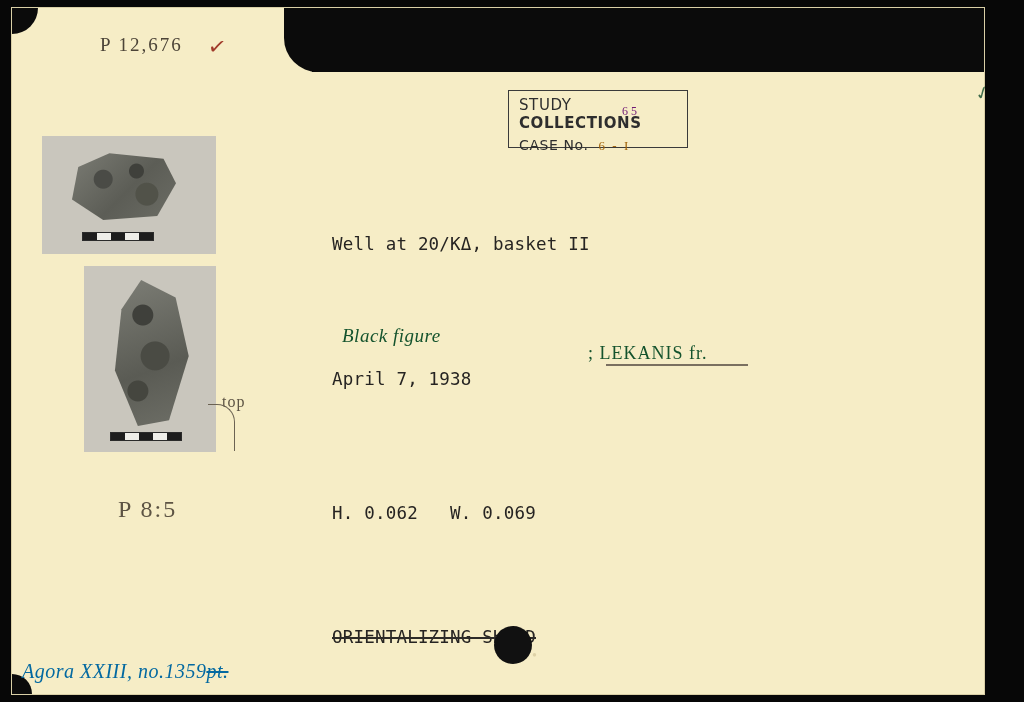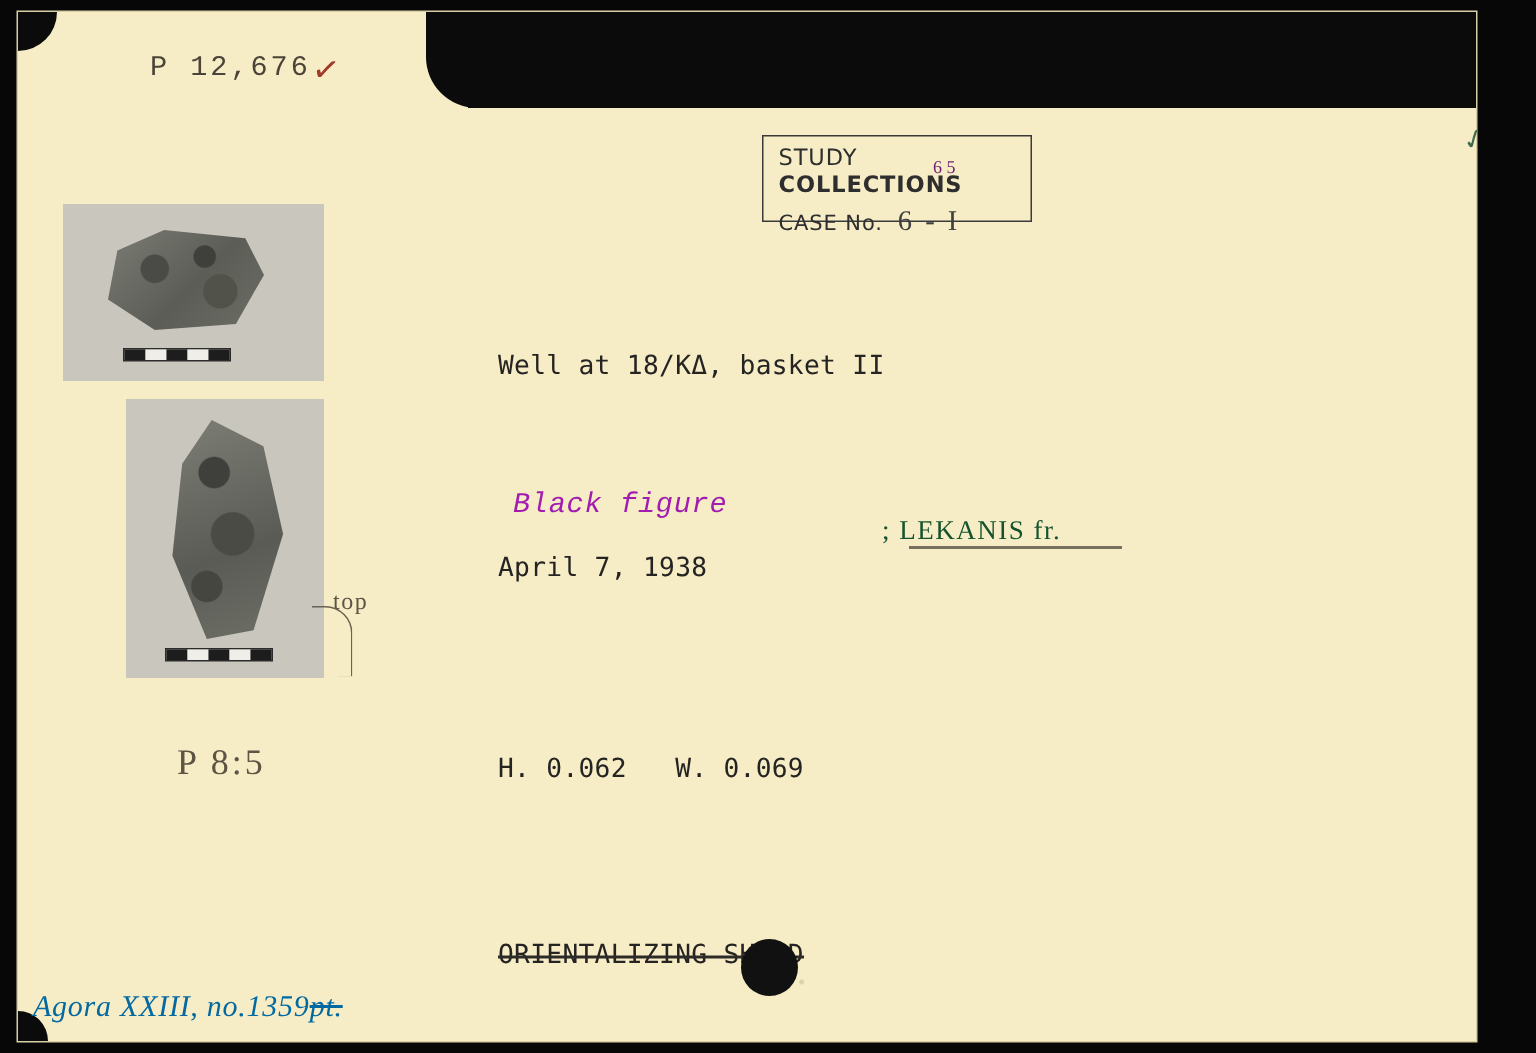--- a/index.html
+++ b/index.html
@@ -70,21 +70,21 @@
     width: 20px; height: 20px;
     background: #0b0b0b;
     border-top-right-radius: 20px;
   }
 
   
   .accession {
     position: absolute;
     left: 88px;
     top: 26px;
-    font-family: Liberation Mono, monospace;
+    font-family: Liberation Serif, serif;
     font-size: 19px;
     letter-spacing: 2px;
     color: #4c4438;
     text-align: right;
   }
   .accession-check {
     position: absolute;
     left: 196px;
     top: 26px;
     font-family: "Liberation Serif", serif;
@@ -119,22 +119,22 @@
     font-size: 14px;
     letter-spacing: 0.6px;
     color: #2e2e2e;
     display: flex;
     align-items: baseline;
     gap: 10px;
     text-align: right;
   }
   .stamp-case-value {
     font-family: "Liberation Serif", serif;
-    font-size: 19px;
-    color: #404040;
+    font-size: 13px;
+    color: #a16207;
     letter-spacing: 2px;
   }
 
   
   .right-pencil {
     position: absolute;
     left: 610px;
     top: 96px;
     font-family: "Liberation Serif", serif;
     font-size: 12px;
@@ -276,24 +276,24 @@
     left: 0;
     right: 0;
     top: 11px;
     height: 2px;
     background: #2d2b28;
   }
   .pencil-over {
     position: absolute;
     left: 330px;
     top: 317px;
-    font-family: Liberation Mono, monospace;
+    font-family: Liberation Serif, serif;
     font-style: italic;
     font-size: 19px;
-    color: #a21caf;
+    color: #14532d;
     letter-spacing: 0.5px;
   }
   .pencil-right {
     position: absolute;
     left: 576px;
     top: 335px;
     font-family: Liberation Serif, serif;
     font-size: 18px;
     color: #14532d;
     letter-spacing: 1px;
@@ -398,21 +398,21 @@
       </div>
     </div>
 
     <div class="pencil top-label">
       <span>top</span>
     </div>
     <div class="arrow-curve"></div>
     <div class="pencil p815">P 8:5</div>
 
     <div class="typed">
-      <span class="blk">Well at 18/KΔ, basket II</span>
+      <span class="blk">Well at 20/KΔ, basket II</span>
       <div class="gap"></div>
       <span class="blk">April 7, 1938</span>
       <div class="gap"></div>
       <span class="blk">H. 0.062   W. 0.069</span>
       <div class="small-gap"></div>
       <span class="blk"><span class="strike-line">ORIENTALIZING SHERD</span></span>
       
       
       
       

